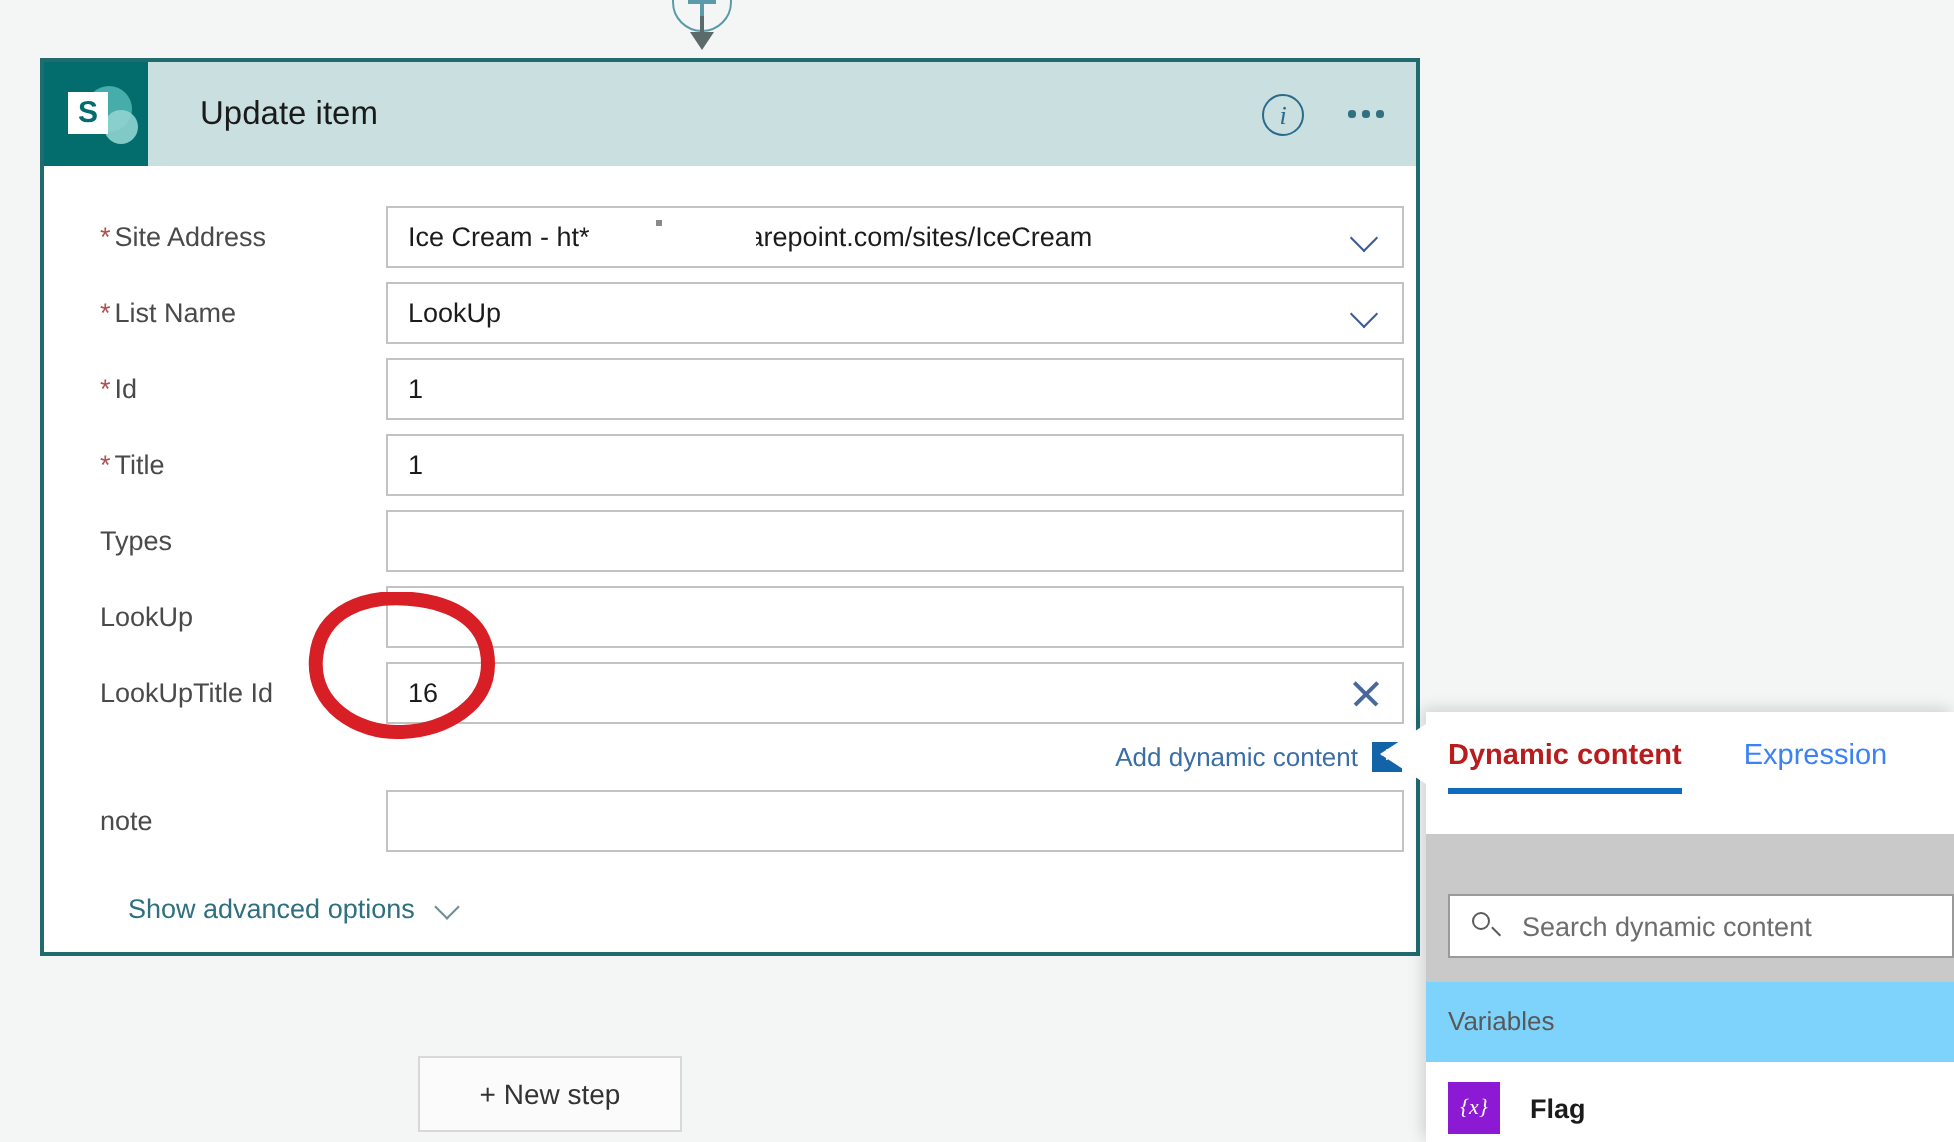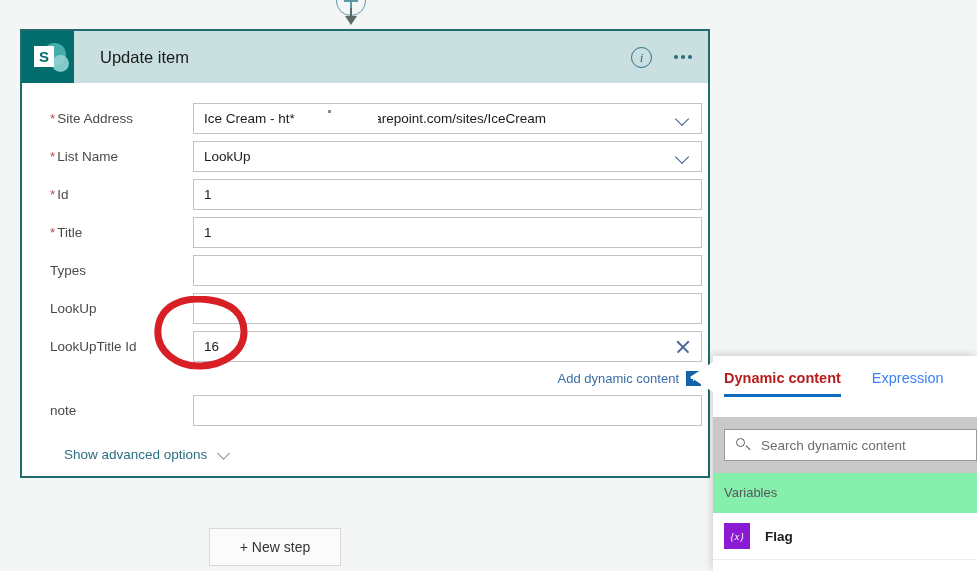--- a/index.html
+++ b/index.html
@@ -363,21 +363,21 @@
   }
   .panel-tab.active::after {
     content: "";
     position: absolute;
     left: 0; right: 0; bottom: 0;
     height: 3px;
     background: #0f6cbd;
   }
   #panel-search-area {
     background: #c9c9c9;
-    padding: 12px 0 12px 11px;
+    padding: 30px 0 12px 11px;
   }
   #panel-search-box {
     height: 32px;
     background: #fff;
     border: 1px solid #9a9a9a;
     display: flex;
     align-items: center;
     padding-left: 10px;
     box-sizing: border-box;
   }
@@ -403,21 +403,21 @@
     left: 9.5px; top: 10px;
     width: 5.5px; height: 1.4px;
     background: #5a5a5a;
     transform: rotate(45deg);
   }
   #search-placeholder {
     font-size: 13.5px;
     color: #6d6d6d;
   }
   #panel-variables-header {
-    background: #86efac;
+    background: #7dd3fc;
     height: 40px;
     line-height: 40px;
     padding-left: 11px;
     font-size: 13px;
     color: #585858;
   }
   #panel-list {
     background: #fff;
   }
   .panel-list-item {

